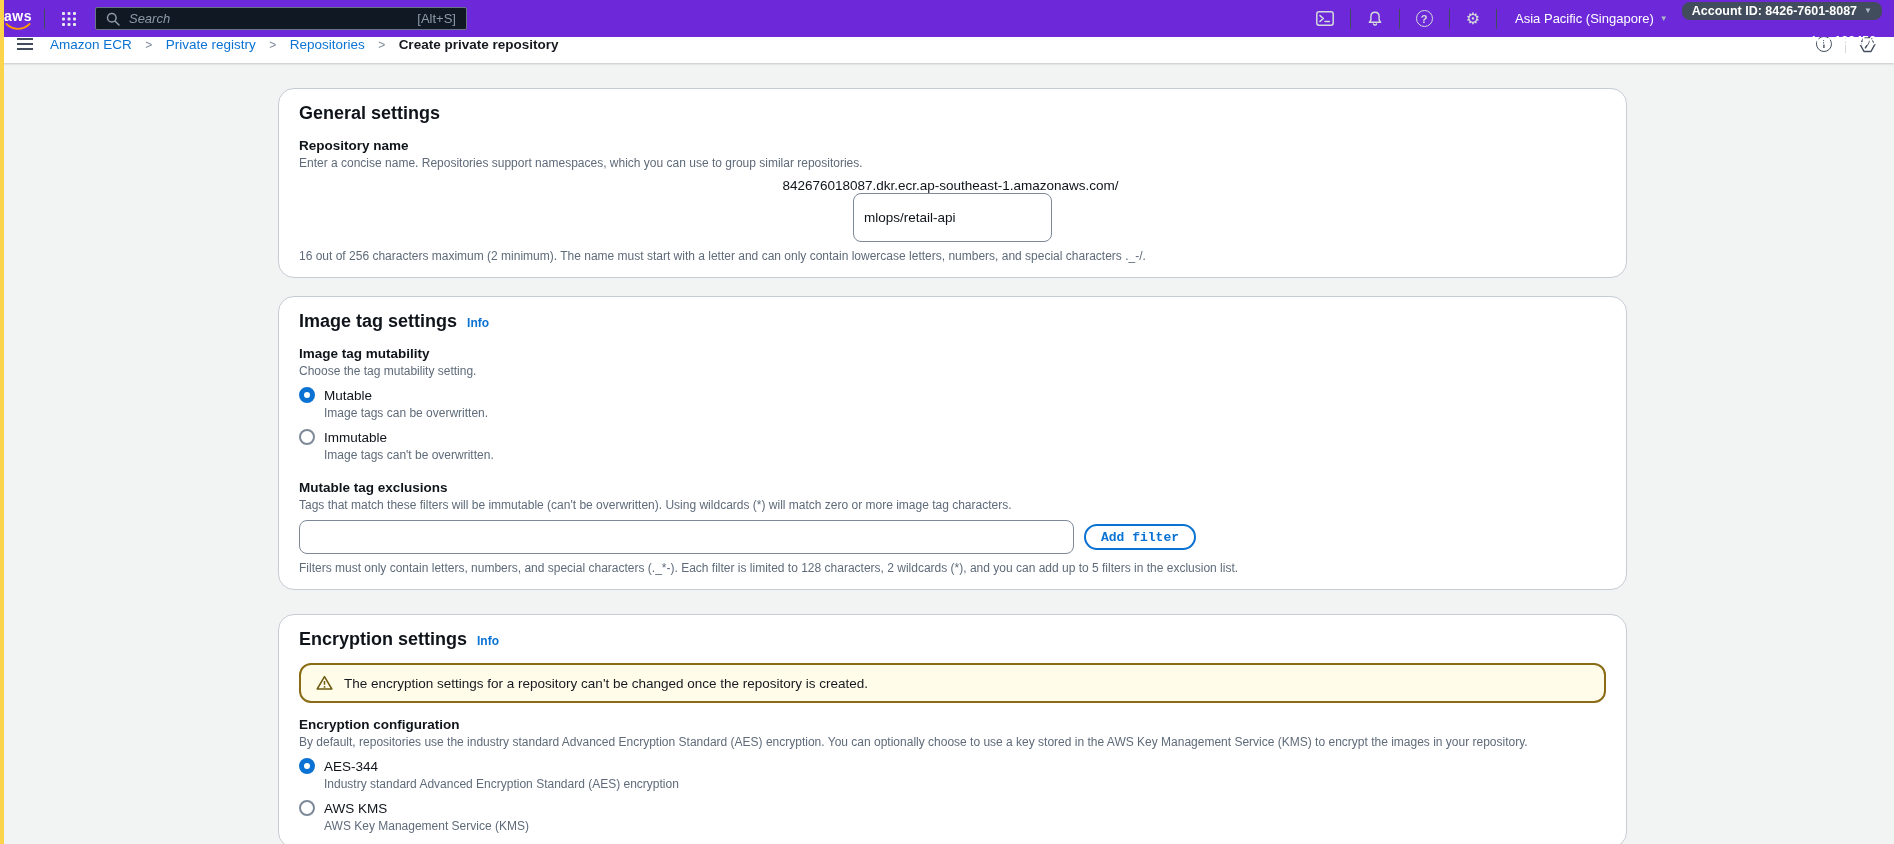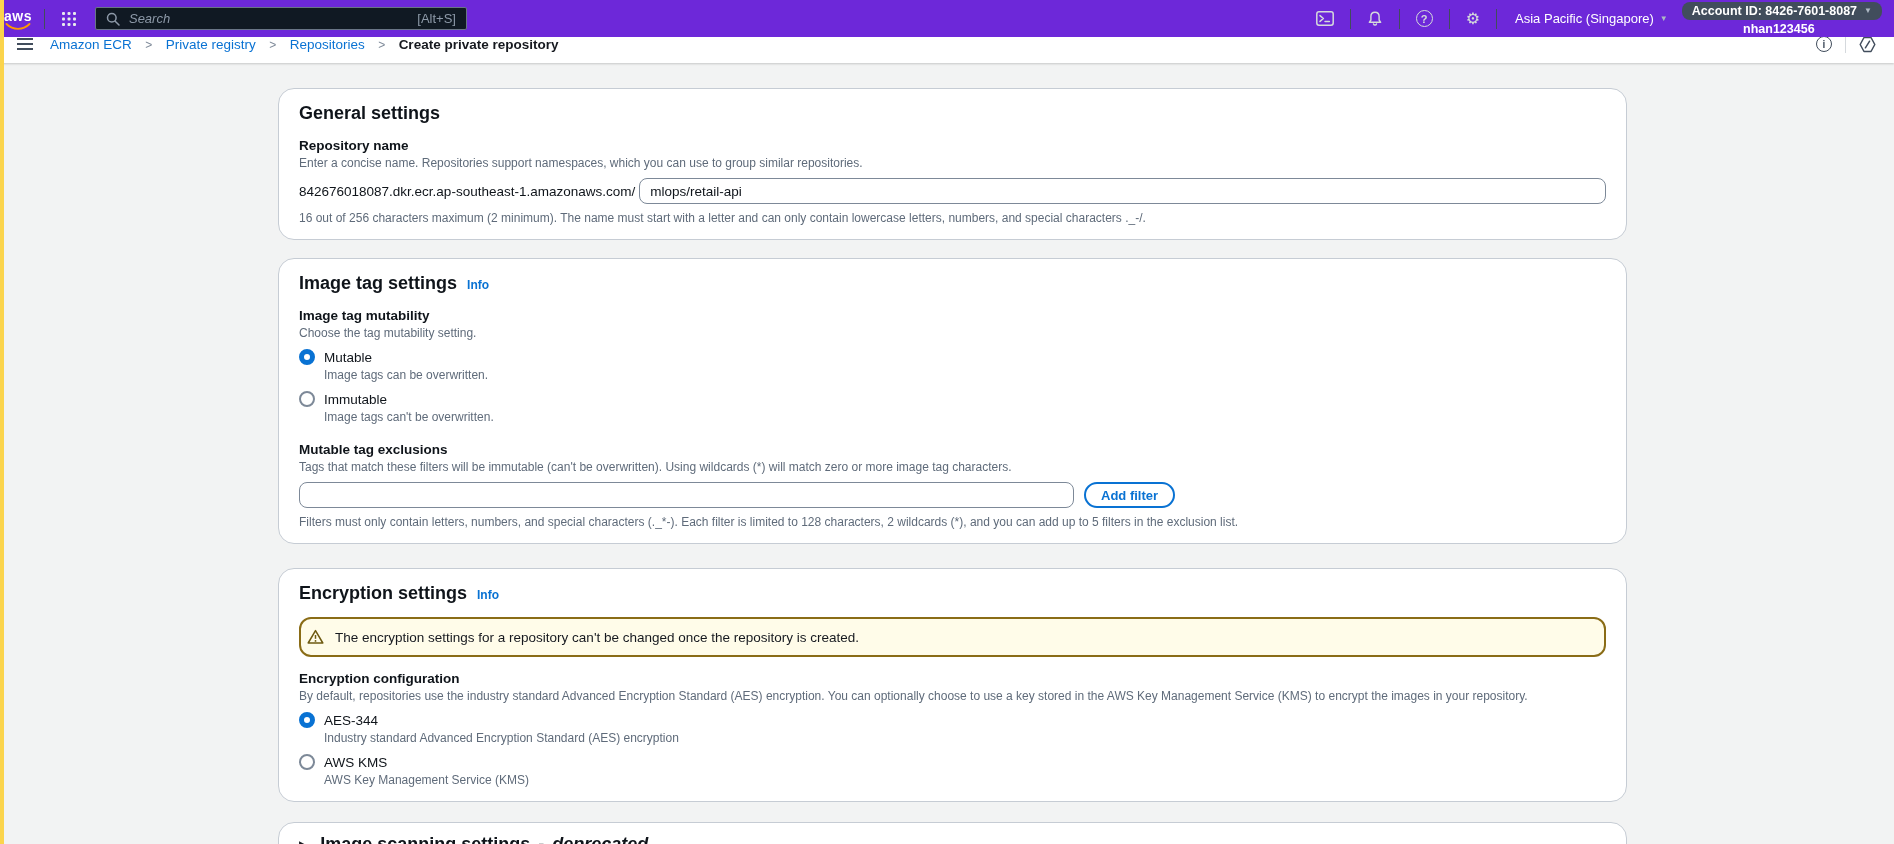--- a/index.html
+++ b/index.html
@@ -28,21 +28,21 @@
   }
   .searchbox input {
     background:transparent; border:none; outline:none; flex:1;
     color:#d5dbdb; font-size:13px; font-family:inherit;
   }
   .searchbox input::placeholder { color:#8d99a8; font-style:italic; }
   .search-shortcut { color:#8d99a8; font-size:13px; }
   .nav-right { margin-left:auto; display:flex; align-items:center; height:100%; }
   .region-btn { display:flex; align-items:center; gap:6px; color:#ffffff; font-size:13px; margin:0 14px 0 6px; cursor:pointer; white-space:nowrap; }
   .caret { font-size:8px; color:#adb8c4; line-height:1; }
-  .account-col { display:flex; flex-direction:column; align-items:center; justify-content:flex-start; height:100%; padding:2px 4px 0 0; gap:2px; }
+  .account-col { display:flex; flex-direction:column; align-items:flex-end; justify-content:flex-start; height:100%; padding:2px 4px 0 0; gap:14px; }
   .account-pill {
     background:#414d5c; border-radius:8px; padding:2px 10px;
     display:flex; align-items:center; gap:7px; color:#fff;
     font-size:12.5px; font-weight:700; white-space:nowrap; cursor:pointer;
   }
   .username { color:#fff; font-size:12.5px; font-weight:700; padding-right:6px; }
 
   
   .crumb-bar {
     height:26px; background:#ffffff; display:flex; align-items:center;
@@ -68,47 +68,47 @@
     width:1349px; background:#fff; border:1px solid #c6ccd4; border-radius:16px;
     padding:14px 20px 14px 20px; margin-bottom:18px;
   }
   .section-title { margin:0; font-size:18px; font-weight:700; color:#0f141a; display:flex; align-items:baseline; gap:10px; }
   .info-link { font-size:12px; font-weight:600; color:#0972d3; cursor:pointer; text-decoration:none; }
   .field-label { font-size:13.5px; font-weight:700; color:#0f141a; }
   .field-desc { font-size:12px; color:#5f6b7a; margin-top:3px; }
   .constraint { font-size:12px; color:#5f6b7a; margin-top:7px; }
   .mt14 { margin-top:14px; } .mt18 { margin-top:18px; }
 
-  .repo-row { display:flex; align-items:center; margin-top:8px; }
+  .repo-row { display:flex; align-items:center; margin-top:8px;flex-direction:column; }
   .repo-prefix { font-size:13.5px; color:#0f141a; margin-right:4px; white-space:nowrap; }
   .text-input {
     height:26px; border:1px solid #7d8998; border-radius:8px; background:#fff;
-    font-size:13.5px; color:#0f141a; padding:4px 10px; font-family:inherit; outline:none;
+    font-size:13.5px; color:#0f141a; padding:16px 10px; font-family:inherit; outline:none;
   }
   .repo-input { flex:1; }
 
   .radio-row { display:flex; align-items:center; gap:9px; margin-top:9px; cursor:pointer; }
   .radio { width:16px; height:16px; border-radius:50%; flex:0 0 auto; }
   .radio.on  { border:5px solid #0972d3; background:#fff; }
   .radio.off { border:2px solid #7d8998; background:#fff; }
   .radio-label { font-size:13.5px; color:#0f141a; }
   .radio-desc { font-size:12px; color:#5f6b7a; margin:3px 0 0 25px; }
 
   .exclusion-row { display:flex; align-items:center; gap:10px; margin-top:8px; }
   .filter-input { width:775px; }
-  .btn { font-family:Liberation Sans, sans-serif; font-weight:700; cursor:pointer; border-radius:16px;text-align:center; }
+  .btn { font-family:Liberation Mono, monospace; font-weight:700; cursor:pointer; border-radius:16px;text-align:center; }
   .btn-outline {
     height:26px; padding:0 15px; font-size:13px;
     background:#fff; border:2px solid #0972d3; color:#0972d3;
   }
 
   .alert-warning {
     margin-top:13px; height:40px; display:flex; align-items:center; gap:11px;
     border:2px solid #8a6c16; background:#fffce9; border-radius:12px;
-    padding:0 6px; font-size:13.5px; color:#16191f;
+    padding:0 15px; font-size:13.5px; color:#16191f;
   }
 
   .scan-card { display:flex; align-items:center; gap:12px; padding:11px 20px; margin-bottom:0; }
   .expand-caret { font-size:12px; color:#16191f; cursor:pointer; }
   .scan-title { font-size:18px; font-weight:700; }
   .scan-dash { font-size:18px; font-weight:700; }
   .scan-dep { font-size:18px; font-weight:700; font-style:italic; }
 </style>
 </head>
 <body>

